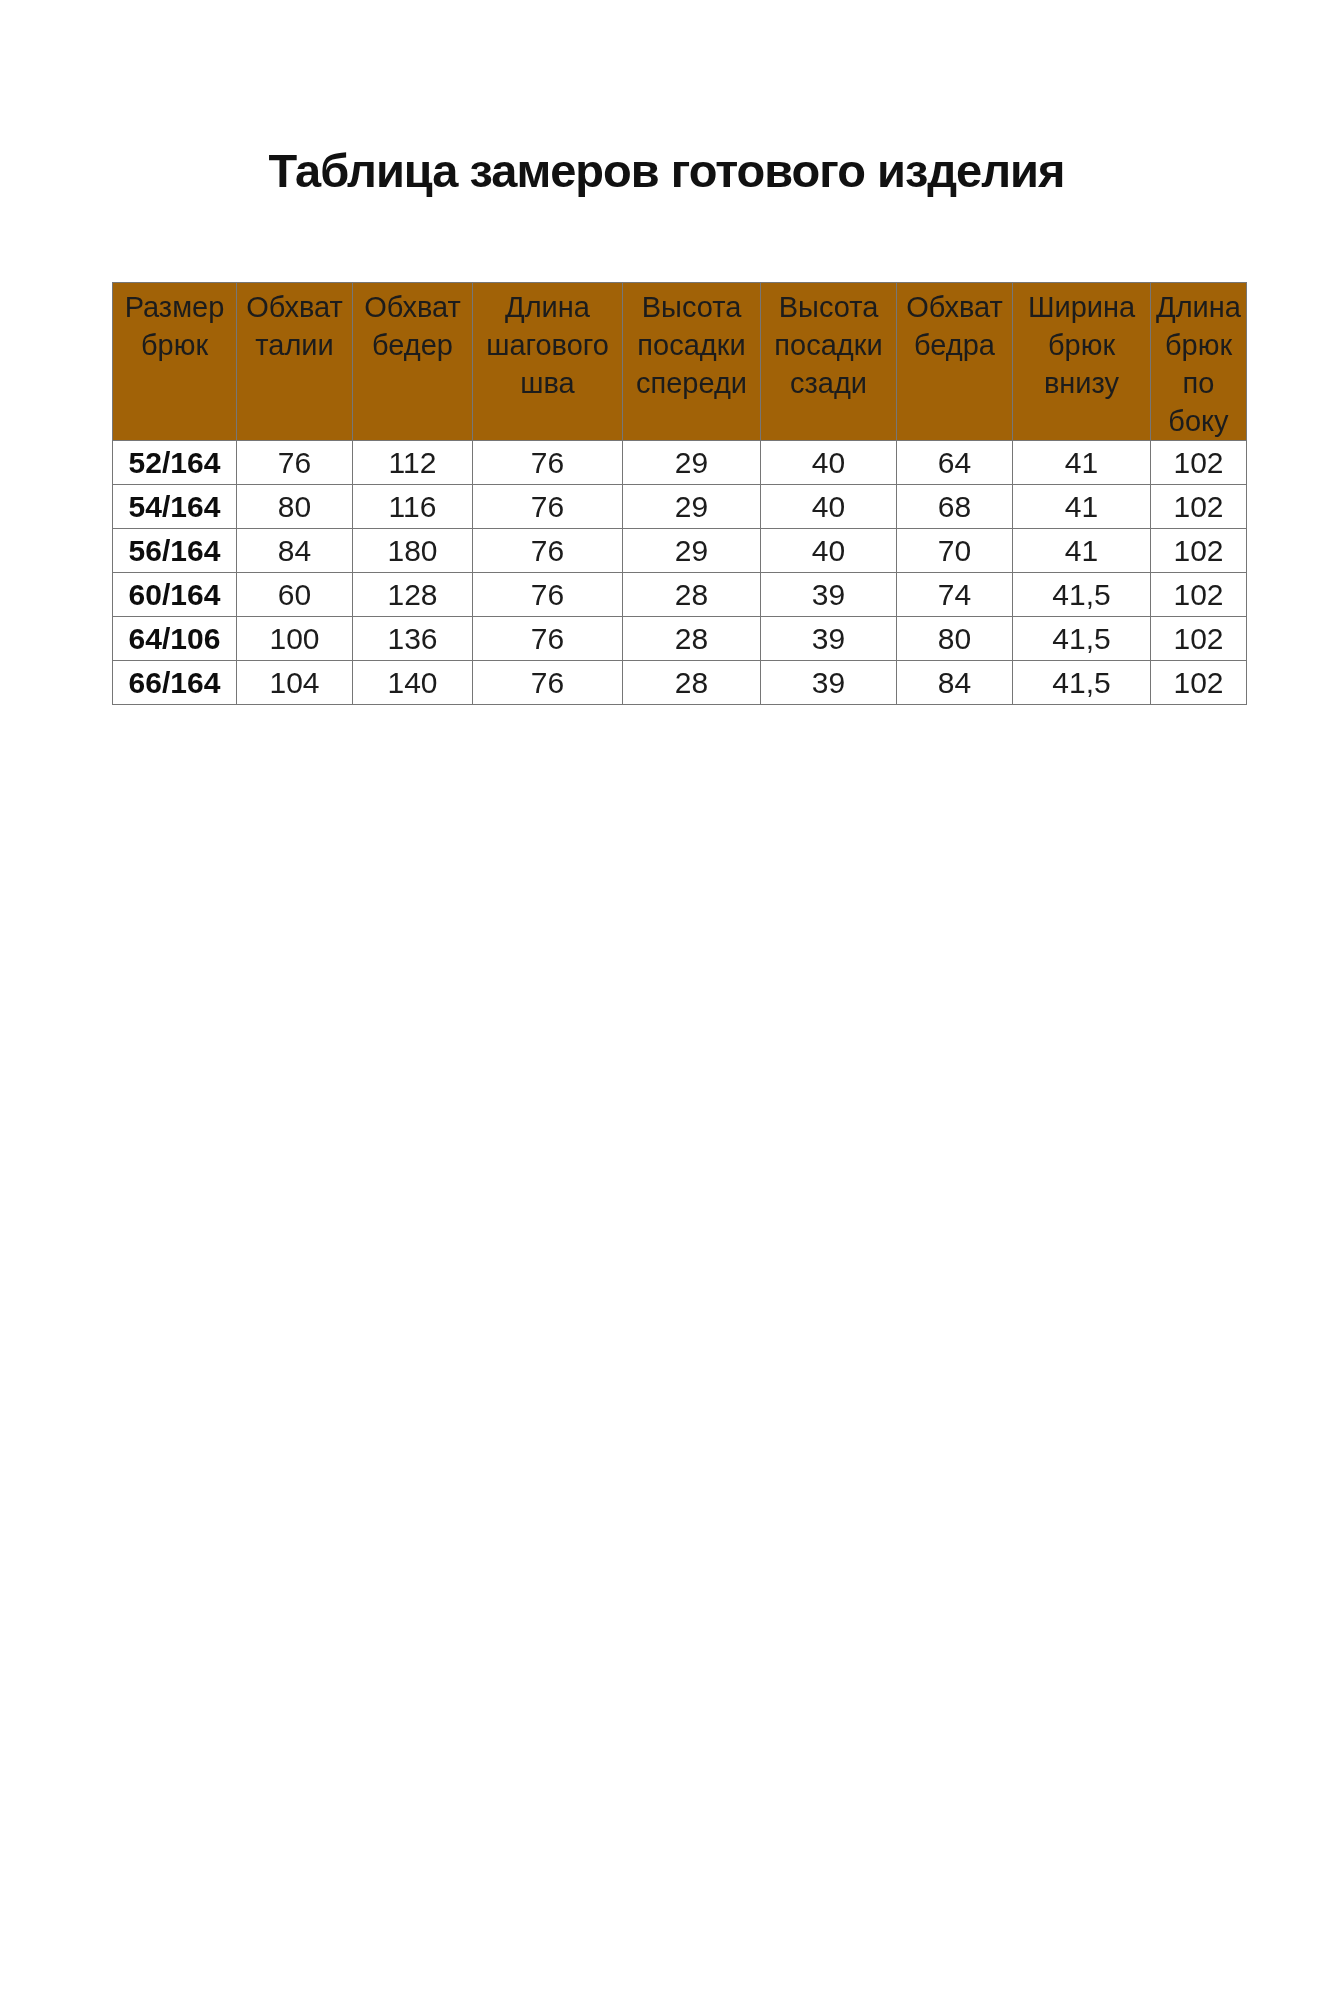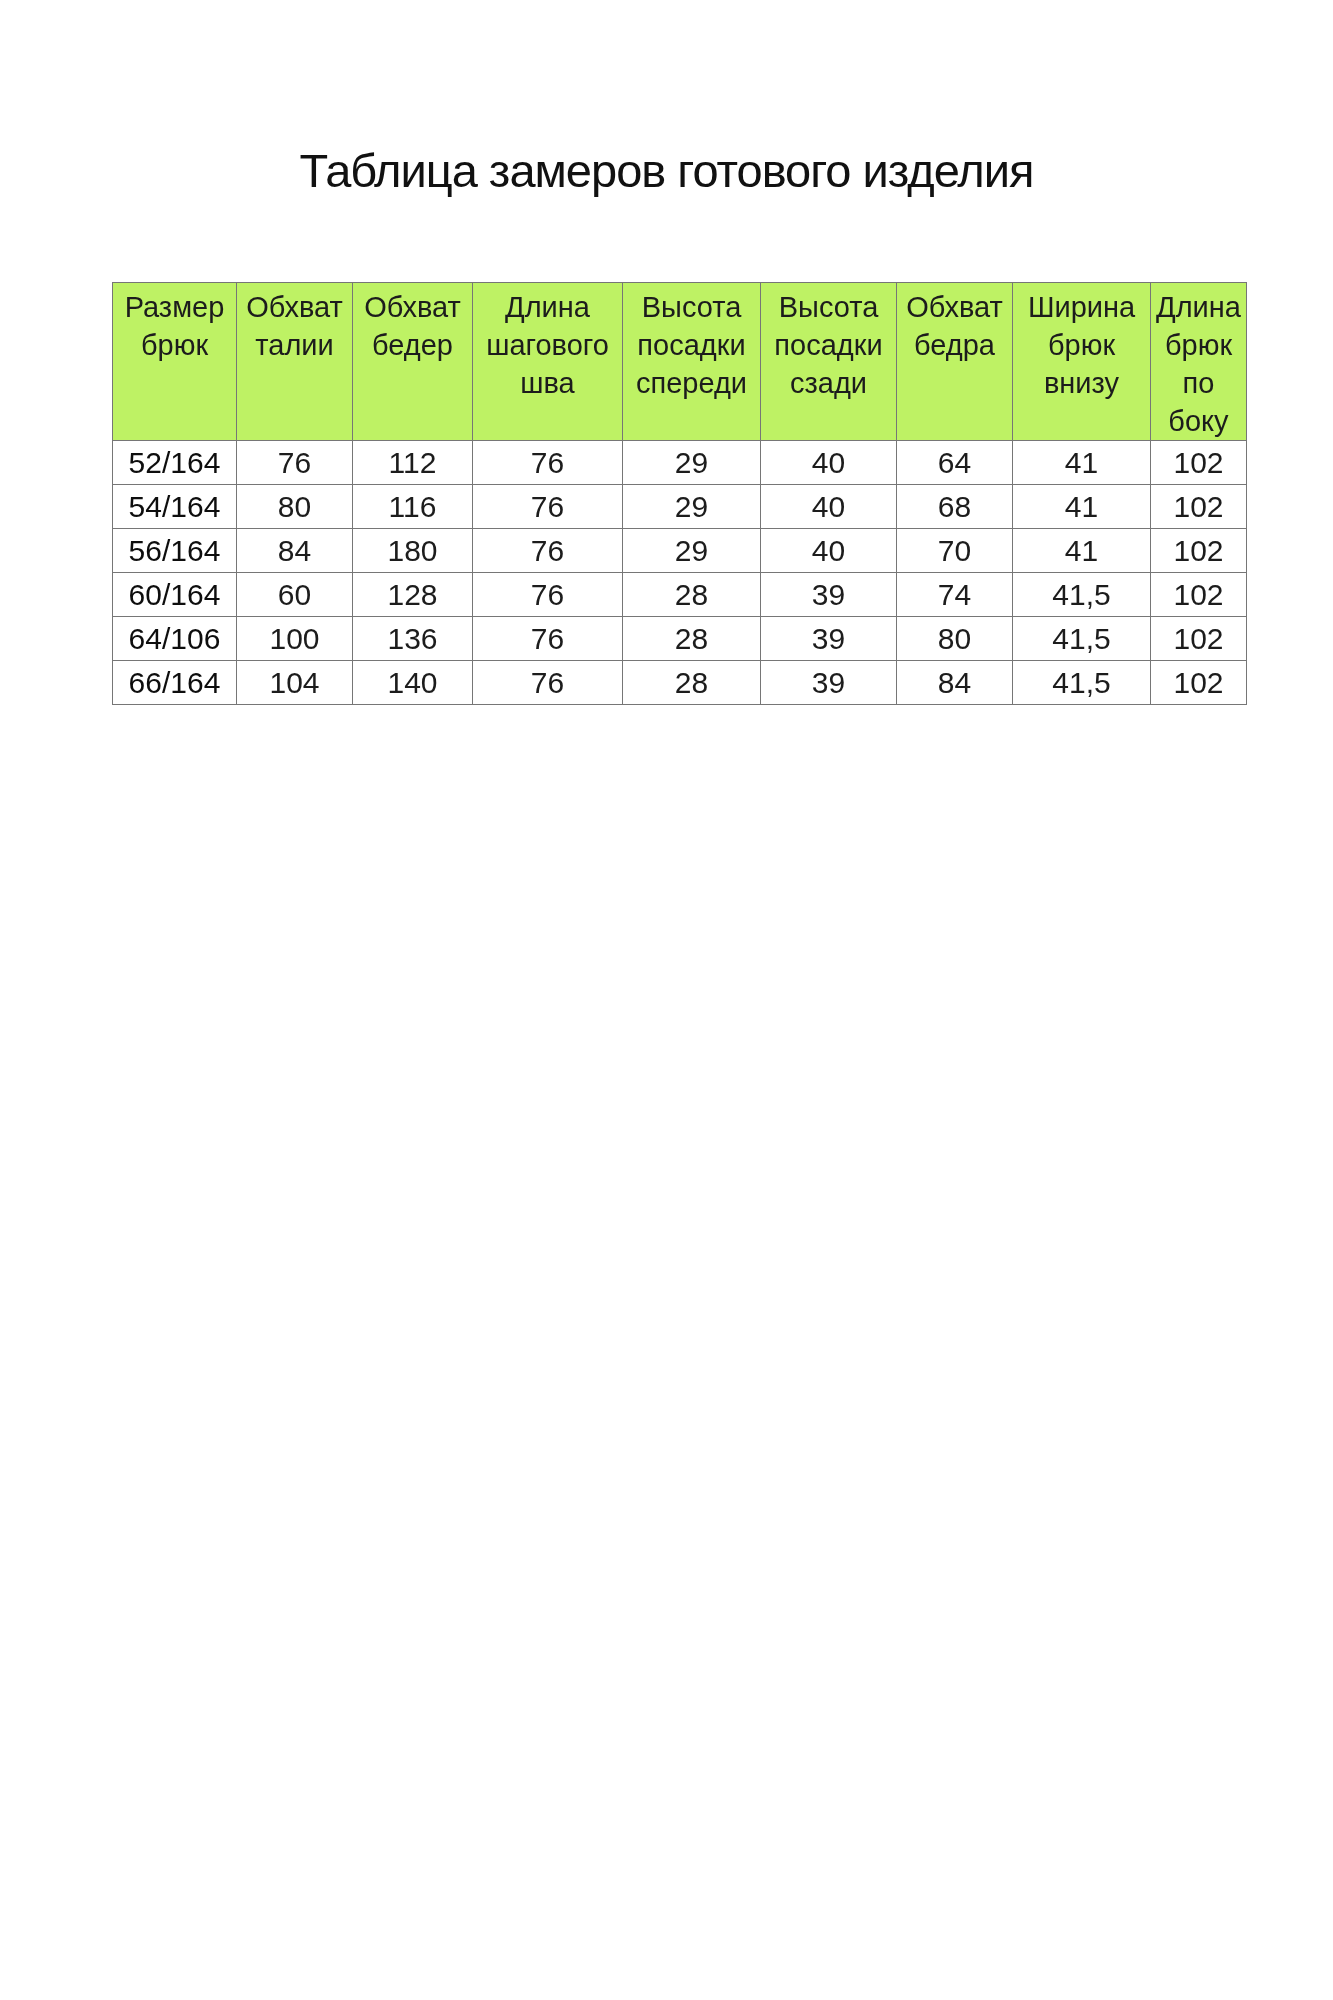--- a/index.html
+++ b/index.html
@@ -13,57 +13,57 @@
     overflow: hidden;
     font-family: "Liberation Sans", "DejaVu Sans", sans-serif;
     color: #1c1c1c;
     position: relative;
   }
   .doc-title {
     margin: 0;
     padding-top: 143px;
     text-align: center;
     font-size: 47px;
-    font-weight: 400;
+    font-weight: 700;
     letter-spacing: -1px;
     color: #111111;
   }
   table.measure {
     border-collapse: collapse;
     table-layout: fixed;
     width: 1134px;
     margin-left: 112px;
     margin-top: 84px;
   }
   table.measure th,
   table.measure td {
     border: 1.5px solid #767676;
     text-align: center;
     overflow: hidden;
     padding: 0 2px;
   }
   table.measure th {
-    background: #bef264;
+    background: #a16207;
     font-weight: 400;
     font-size: 29px;
     line-height: 38px;
     height: 146px;
     vertical-align: top;
     padding-top: 5px;
     color: #1c1c1c;
   }
   table.measure td {
     font-size: 30px;
     height: 43px;
     vertical-align: middle;
     background: #ffffff;
     color: #1c1c1c;
   }
   table.measure td.size {
-    font-weight: 400;
+    font-weight: 700;
     color: #0d0d0d;
   }
 </style>
 </head>
 <body>
 
 <h1 class="doc-title">Таблица замеров готового изделия</h1>
 
 <table class="measure">
   <colgroup>

